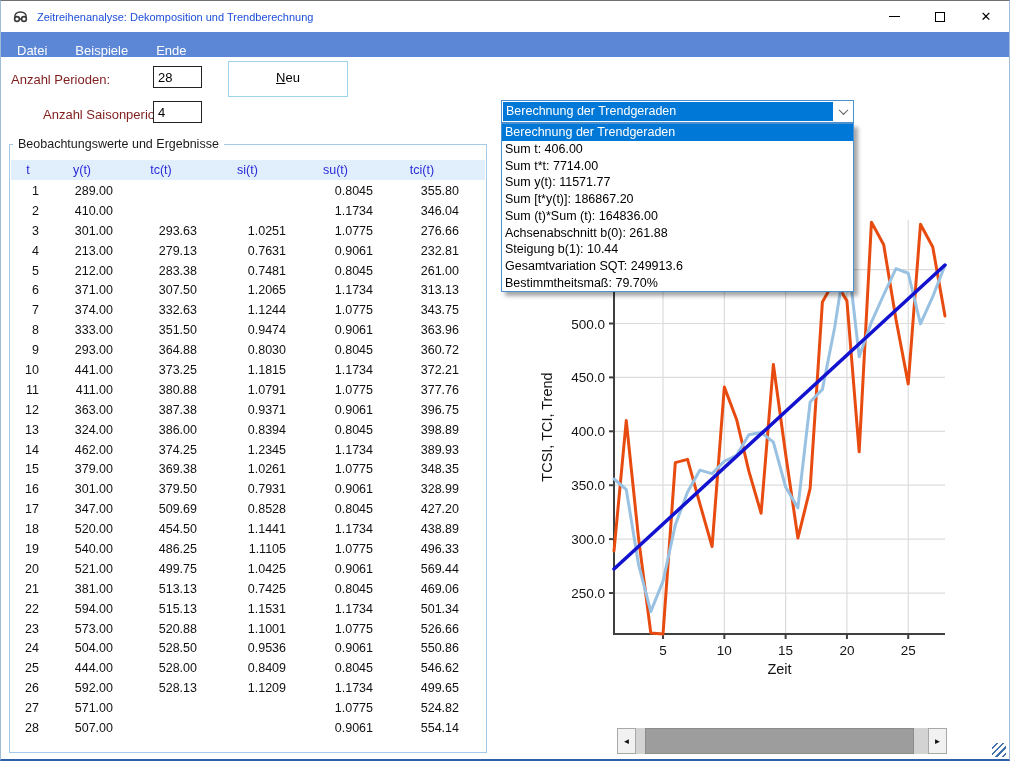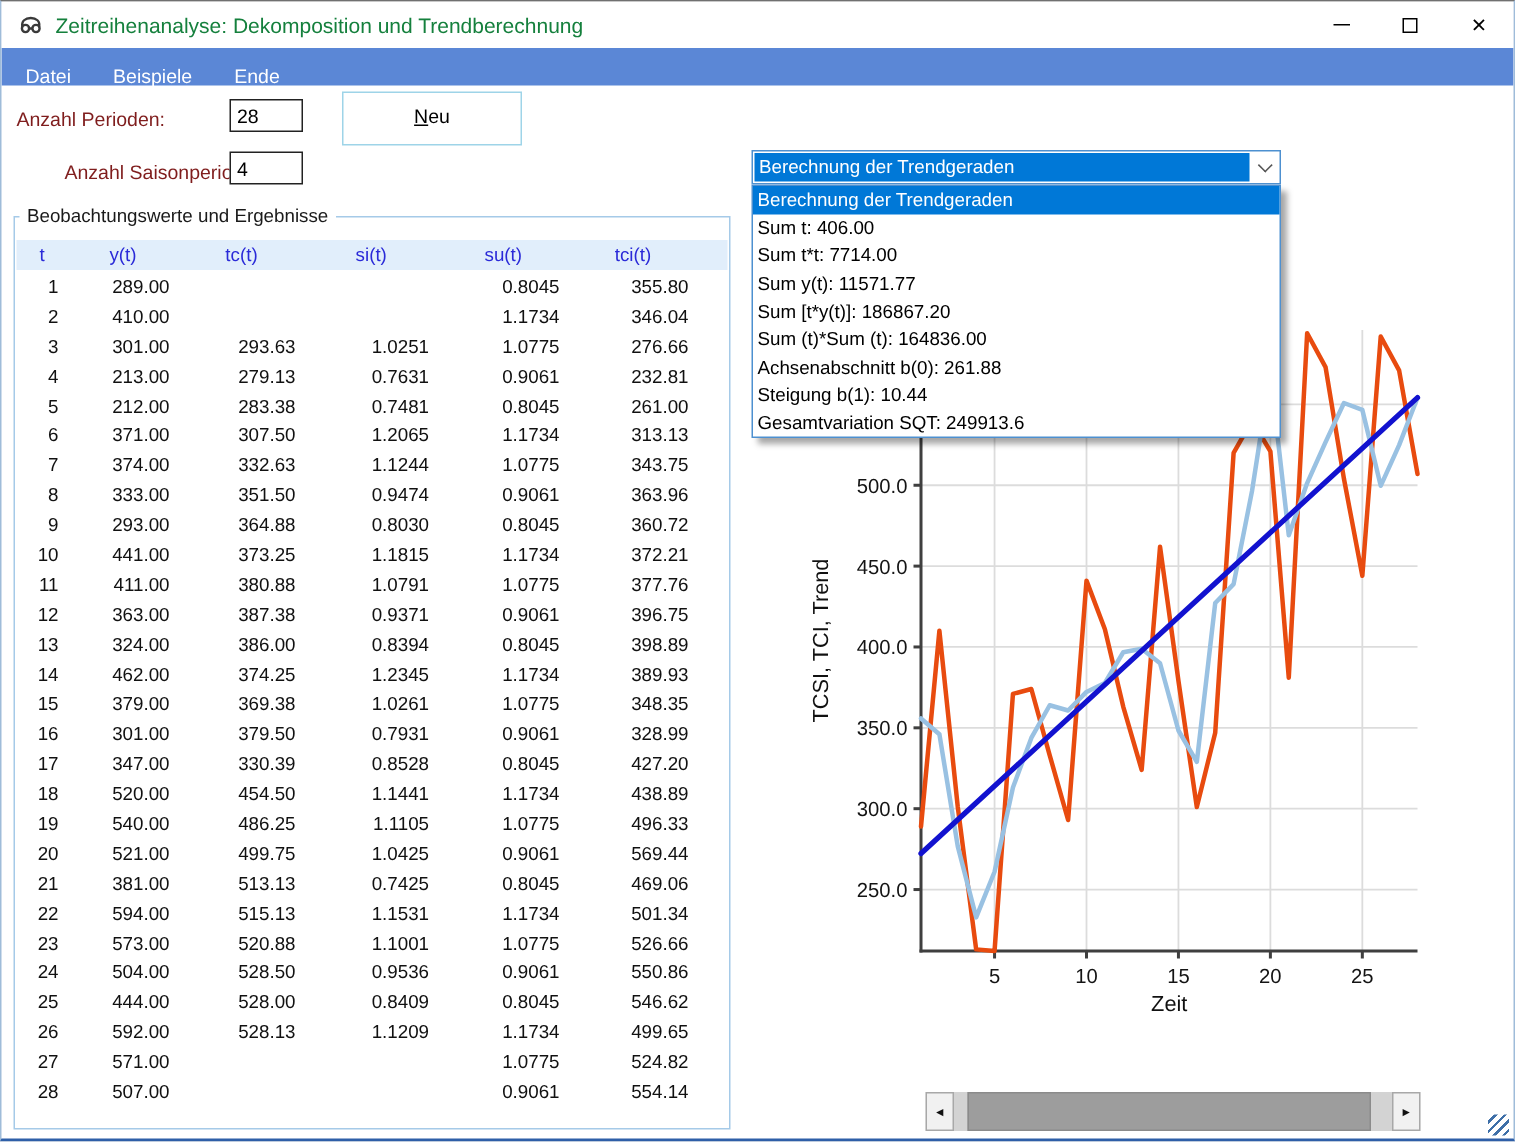--- a/index.html
+++ b/index.html
@@ -6,21 +6,21 @@
   html,body { background:#e8e8e8; }
   body { font-family:"Liberation Sans", sans-serif; }
   .window {
     position:relative; width:1010px; height:761px; background:#ffffff; overflow:hidden;
     border-top:1px solid #707070; border-left:1px solid #9fbcd9; border-right:1px solid #9fbcd9;
     border-bottom:2px solid #2e5fa8;
   }
   
   .titlebar { position:absolute; left:0; top:0; width:100%; height:31px; background:#ffffff; display:flex; align-items:center; }
   .title-icon { margin-left:11px; width:17px; height:17px; flex:none; }
-  .title-text { margin-left:8px; font-size:14px; color:#15803d; }
+  .title-text { margin-left:8px; font-size:11px; color:#1d4ed8; }
   .winbtns { position:absolute; right:0; top:0; height:31px; display:flex; }
   .winbtn { width:46px; height:31px; display:flex; align-items:center; justify-content:center; }
   .glyph-min { width:11px; height:1px; background:#000; }
   .glyph-max { width:10px; height:10px; border:1px solid #000; }
   .glyph-close { font-size:13px; color:#000; line-height:1; }
   
   .menubar { position:absolute; left:0; top:31px; width:100%; height:25px; background:#5b87d6; display:flex; align-items:center; }
   .menu-item { color:#ffffff; font-size:13px; padding:0 14px; height:14px; line-height:25px; }
   .menu-item:first-child { padding-left:16px; }
   
@@ -241,21 +241,21 @@
         <div class="cell">1.0775</div>
         <div class="cell">348.35</div>
         <div class="cell">16</div>
         <div class="cell">301.00</div>
         <div class="cell">379.50</div>
         <div class="cell">0.7931</div>
         <div class="cell">0.9061</div>
         <div class="cell">328.99</div>
         <div class="cell">17</div>
         <div class="cell">347.00</div>
-        <div class="cell">330.39</div>
+        <div class="cell">509.69</div>
         <div class="cell">0.8528</div>
         <div class="cell">0.8045</div>
         <div class="cell">427.20</div>
         <div class="cell">18</div>
         <div class="cell">520.00</div>
         <div class="cell">454.50</div>
         <div class="cell">1.1441</div>
         <div class="cell">1.1734</div>
         <div class="cell">438.89</div>
         <div class="cell">19</div>
@@ -331,20 +331,21 @@
   <div class="droplist" id="droplist">
       <div class="drop-item selected">Berechnung der Trendgeraden</div>
       <div class="drop-item">Sum t: 406.00</div>
       <div class="drop-item">Sum t*t: 7714.00</div>
       <div class="drop-item">Sum y(t): 11571.77</div>
       <div class="drop-item">Sum [t*y(t)]: 186867.20</div>
       <div class="drop-item">Sum (t)*Sum (t): 164836.00</div>
       <div class="drop-item">Achsenabschnitt b(0): 261.88</div>
       <div class="drop-item">Steigung b(1): 10.44</div>
       <div class="drop-item">Gesamtvariation SQT: 249913.6</div>
+      <div class="drop-item">Bestimmtheitsmaß: 79.70%</div>
     </div>
 
   <div class="hscroll">
     <div class="sb-btn left">
         <span>◄</span>
       </div>
     <div class="sb-track"></div>
     <div class="sb-thumb"></div>
     <div class="sb-btn right">
         <span>►</span>

